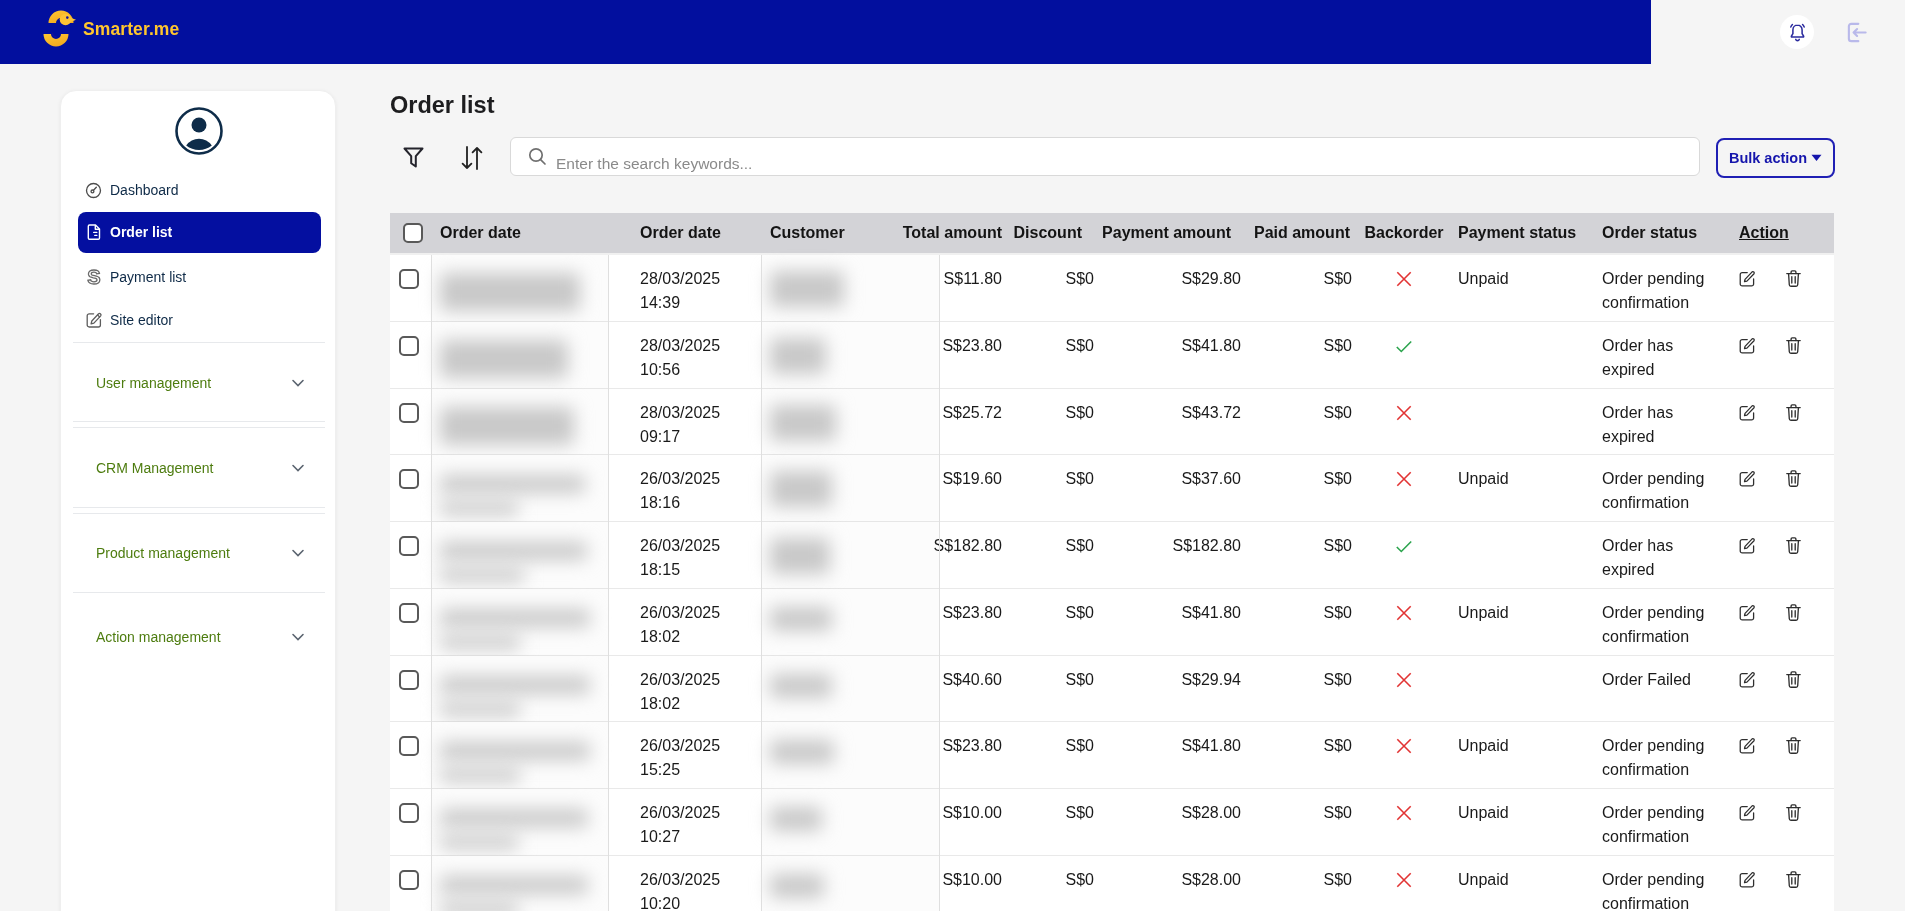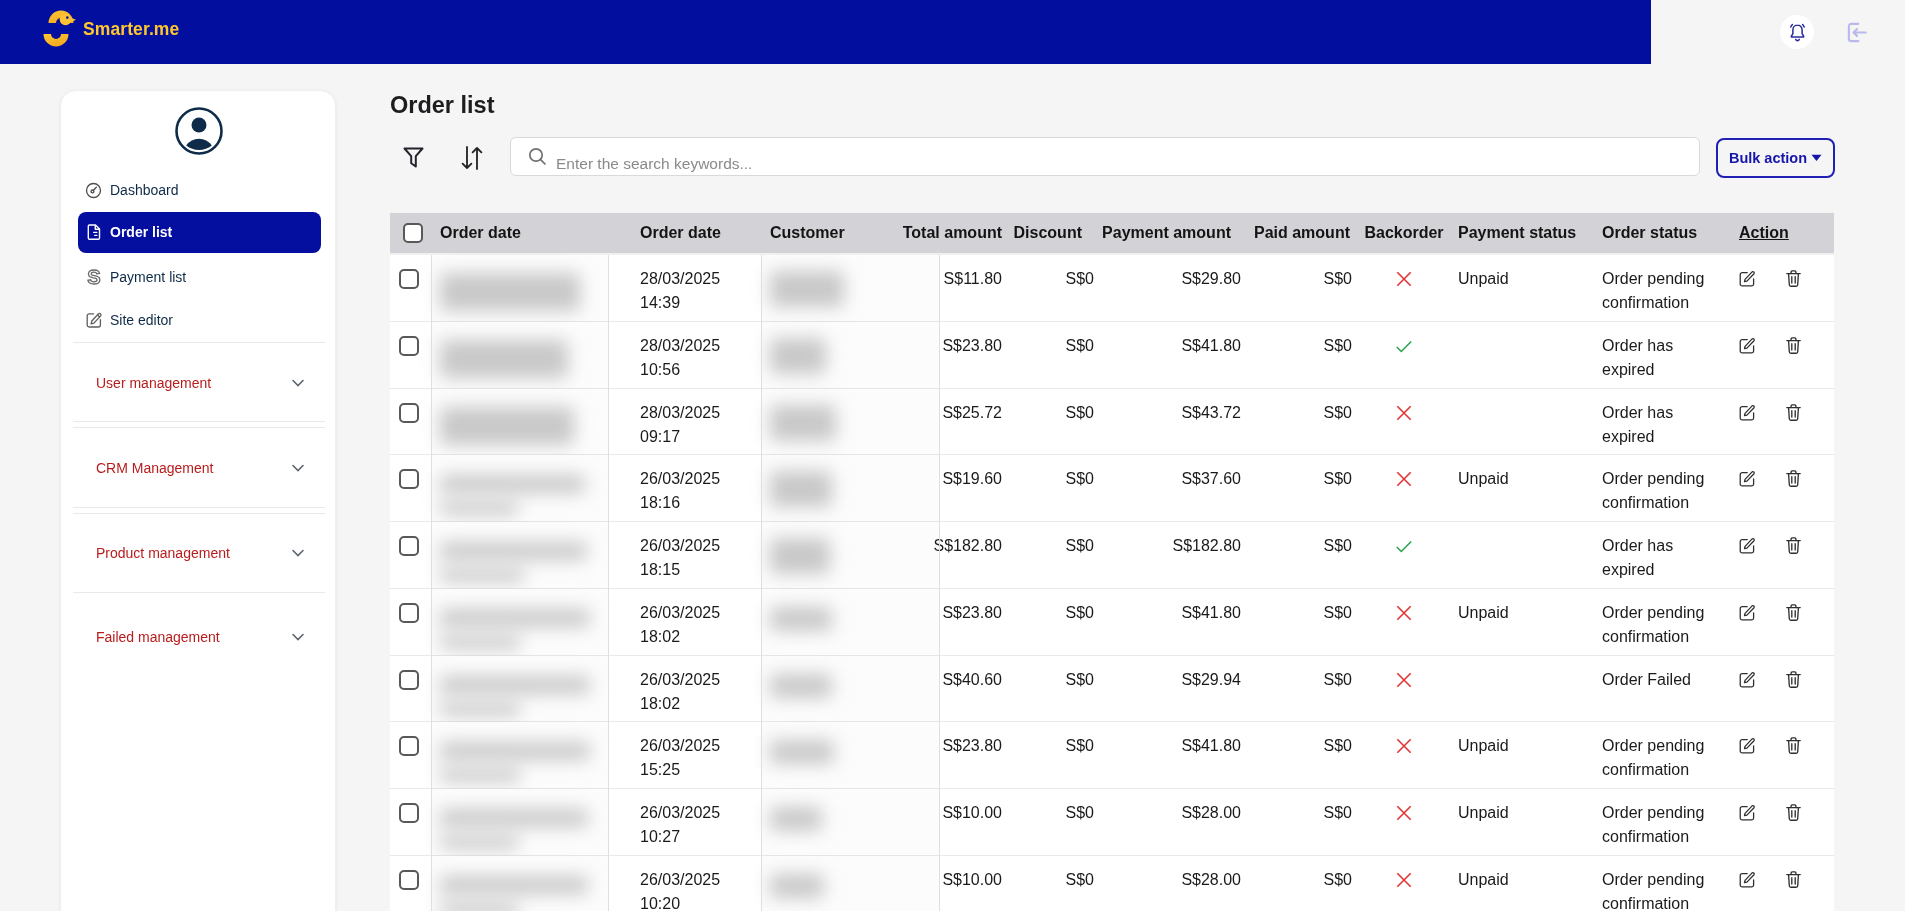--- a/index.html
+++ b/index.html
@@ -13,21 +13,21 @@
   #logo .name { color:#ffc62e; font-size:17.5px; font-weight:bold; margin-left:4px; letter-spacing:0.1px; }
   #bellwrap { position:absolute; left:1780px; top:15px; width:34px; height:34px; border-radius:50%; background:#fff; display:flex; align-items:center; justify-content:center; }
 
   
   #sidebar { position:absolute; left:60px; top:90px; width:276px; height:860px; background:#fff;
     border-radius:16px; box-shadow:0 1px 4px rgba(0,0,0,0.06); border:1px solid #efefef; }
   .menuitem { position:absolute; left:24px; display:flex; align-items:center; color:#0e2a47; font-size:14px; }
   .menuitem .mi { width:18px; height:18px; margin-right:7px; display:flex; align-items:center; }
   #selpill { position:absolute; left:17px; top:121px; width:243px; height:41px; background:#040fa0; border-radius:8px; }
   .sideline { position:absolute; left:12px; width:252px; height:1px; background:#e7e9ec; }
-  .group { position:absolute; left:35px; width:210px; color:#b91c1c; font-size:14px; display:flex; justify-content:space-between; align-items:center; }
+  .group { position:absolute; left:35px; width:210px; color:#4d7c0f; font-size:14px; display:flex; justify-content:space-between; align-items:center; }
 
   
   #title { position:absolute; left:390px; top:92px; font-size:23.5px; font-weight:bold; color:#1d1d1f; }
   #search { position:absolute; left:510px; top:137px; width:1190px; height:39px; background:#fff;
     border:1px solid #d9d9d9; border-radius:6px; display:flex; align-items:center; }
   #search .ph { color:#8a8a8a; font-size:15.5px; margin-left:9px;margin-top:14px; }
   #bulk { position:absolute; left:1716px; top:138px; width:119px; height:40px; border:2px solid #2020b4;
     border-radius:8px; color:#1515ac; font-size:14.5px; font-weight:bold; display:flex; align-items:center; justify-content:center; background:#f5f5f5; }
 
   
@@ -152,21 +152,21 @@
   <div class="sideline" style="top:416px"></div>
   <div class="sideline" style="top:422px"></div>
   <div class="group" style="top:454px">
       <span>Product management</span>
     <svg width="16" height="16" viewBox="0 0 16 16" fill="none" stroke="#5b6470" stroke-width="1.6" stroke-linecap="round">
         <path d="M3 5.5 L 8 10.5 L 13 5.5"></path>
       </svg>
   </div>
   <div class="sideline" style="top:501px"></div>
   <div class="group" style="top:538px">
-      <span>Failed management</span>
+      <span>Action management</span>
     <svg width="16" height="16" viewBox="0 0 16 16" fill="none" stroke="#5b6470" stroke-width="1.6" stroke-linecap="round">
         <path d="M3 5.5 L 8 10.5 L 13 5.5"></path>
       </svg>
   </div>
 </div>
 
 <div id="title">Order list</div>
 <svg class="abs" style="left:403px;top:147px" width="21" height="22" viewBox="0 0 21 22" fill="none" stroke="#24242c" stroke-width="2" stroke-linejoin="round">
   <path d="M1.5 1.5 H 19.5 L 12.8 9.2 V 19.5 L 8.2 16.2 V 9.2 Z"></path>
 </svg>

